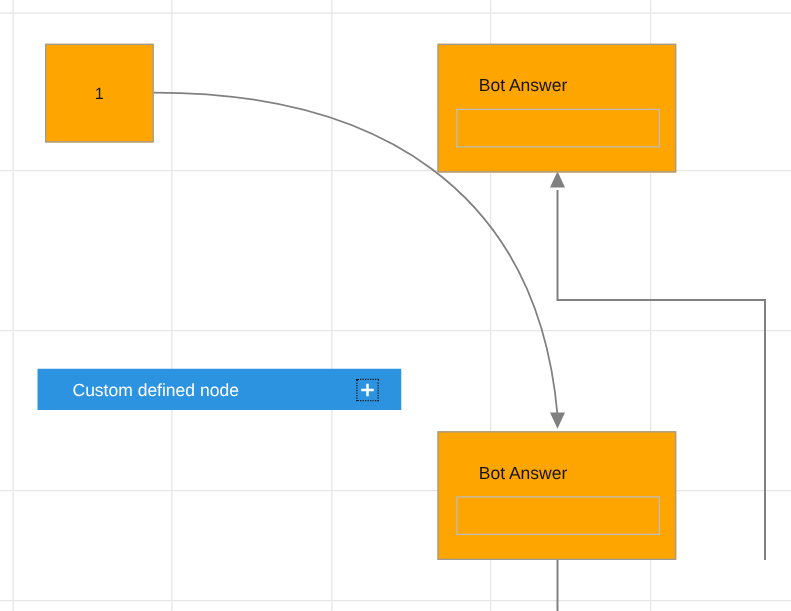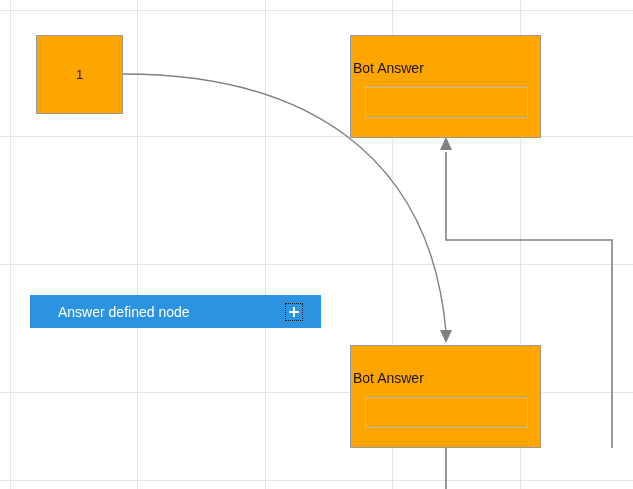--- a/index.html
+++ b/index.html
@@ -77,21 +77,21 @@
   .node-bot {
     width: 191px;
     height: 103px;
     padding: 0;
   }
   .node-bot-1 { left: 350px; top: 35px; }
   .node-bot-2 { left: 350px; top: 345px; }
 
   .node-bot-title {
     position: absolute;
-    left: 2px;
+    left: 32px;
     top: 25px;
     font-size: 14px;
     color: #141414;
     line-height: 1;
     white-space: nowrap;
   }
   .node-bot-field {
     position: absolute;
     left: 14px;
     top: 51px;
@@ -185,17 +185,17 @@
     <div class="node-bot-title">Bot Answer</div>
     <div class="node-bot-field"></div>
   </div>
 
   <div class="node node-bot node-bot-2">
     <div class="node-bot-title">Bot Answer</div>
     <div class="node-bot-field"></div>
   </div>
 
   <div class="palette-item">
-    <span class="palette-label">Answer defined node</span>
+    <span class="palette-label">Custom defined node</span>
     <span class="palette-add"></span>
   </div>
 
 </div>
 
 </body></html>

